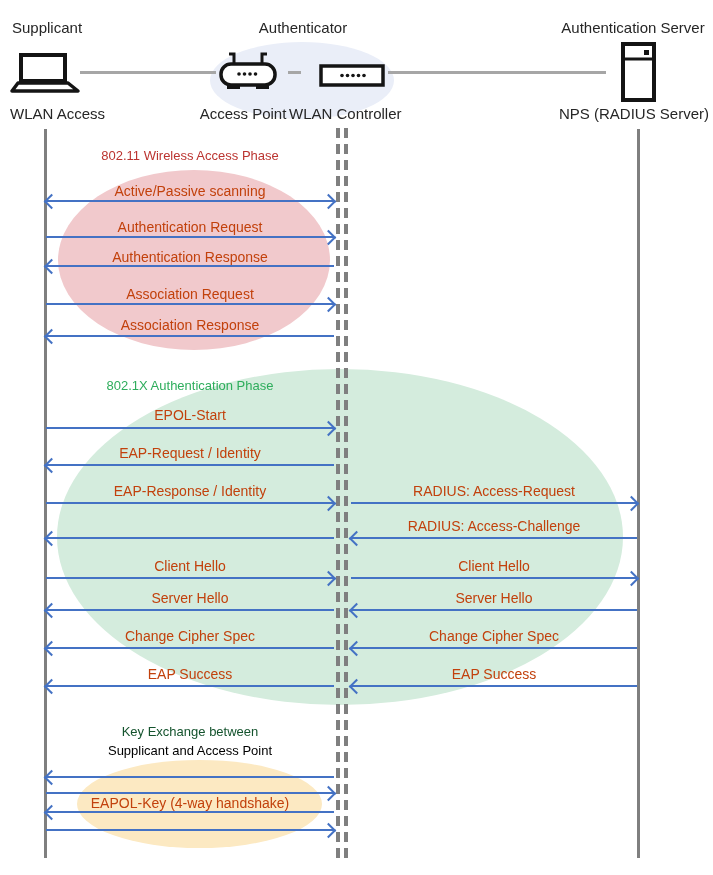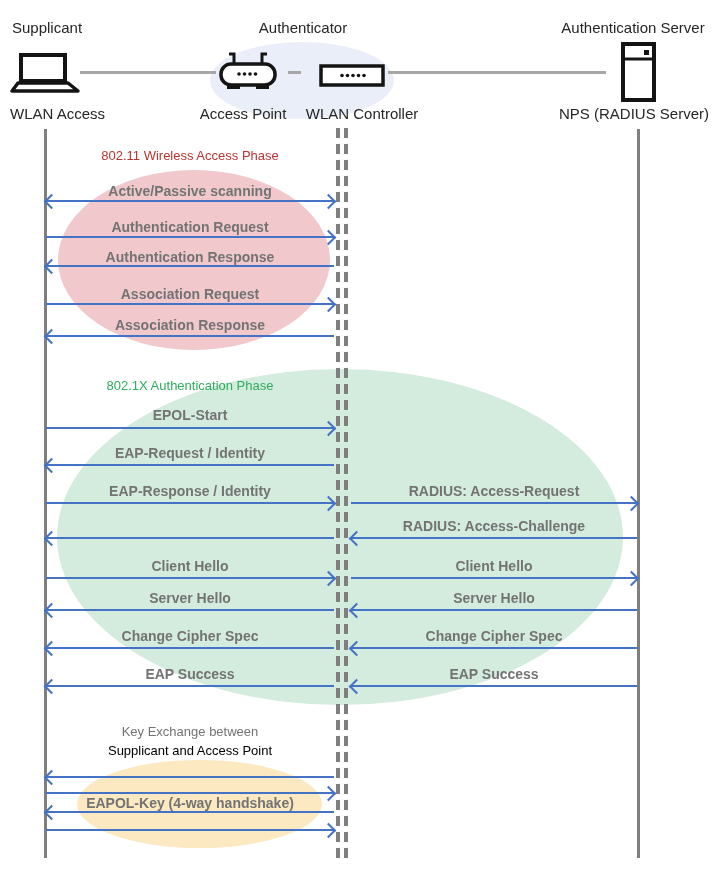--- a/index.html
+++ b/index.html
@@ -22,37 +22,37 @@
   .conn{position:absolute;top:71px;height:3px;background:#A6A6A6;z-index:1;}
   .c1{left:80px;width:136px;} .c2{left:288px;width:13px;} .c3{left:388px;width:218px;}
   
   .role,.device{position:absolute;font-size:15px;color:#262626;z-index:2;}
   .role{top:19px;} .device{top:105px;}
   .r-supplicant{left:12px;}
   .r-authenticator{left:250px;width:106px;text-align:center;}
   .r-authserver{left:558px;width:150px;text-align:center;}
   .d-client{left:10px;}
   .d-ap{left:195px;width:96px;text-align:center;}
-  .d-wlc{left:300px;width:124px;text-align:center;}
+  .d-wlc{left:289px;width:124px;}
   .d-nps{left:552px;width:164px;text-align:center;}
   .icon{position:absolute;z-index:2;}
   .i-laptop{left:10px;top:52px;}
   .i-ap{left:217px;top:49px;}
   .i-wlc{left:319px;top:64px;}
   .i-server{left:620px;top:42px;}
   
   .phase-title{position:absolute;left:46px;width:288px;text-align:center;
     font-size:13px;line-height:19px;z-index:3;}
   .t-red{color:#BB3430;top:146px;}
   .t-green{color:#2EAD5C;top:376px;}
-  .t-orange1{color:#737373;top:722px;}
+  .t-orange1{color:#14532d;top:722px;}
   .t-orange2{color:#000000;top:741px;}
   
   .msg{position:absolute;text-align:center;font-size:14px;line-height:17px;
-    color:#737373;z-index:3;font-weight:bold;}
+    color:#c2410c;z-index:3;}
   .arrow{position:absolute;height:2px;background:#4472C4;z-index:3;}
   .lspan{left:46px;width:288px;}
   .rspan{left:351px;width:286px;}
   .arrow::before,.arrow::after{content:"";position:absolute;width:9px;height:9px;
     border:0 solid #4472C4;top:-4px;}
   .arrow.dir-right::after,.arrow.dir-both::after{
     right:0;border-top-width:2px;border-right-width:2px;transform:rotate(45deg);}
   .arrow.dir-left::before,.arrow.dir-both::before{
     left:0;border-bottom-width:2px;border-left-width:2px;transform:rotate(45deg);}
 </style>

